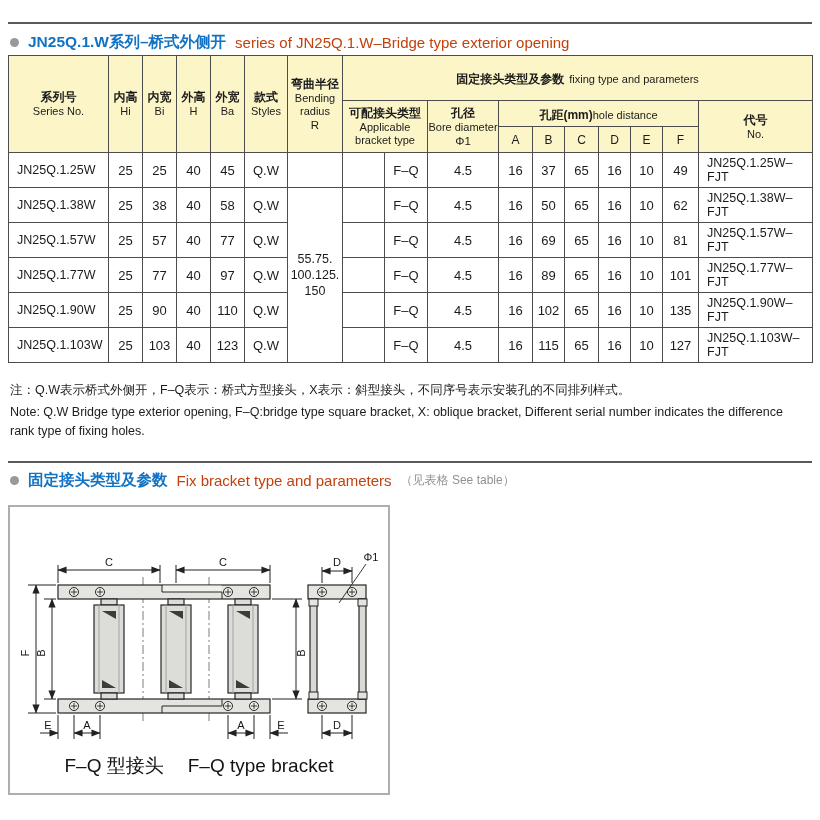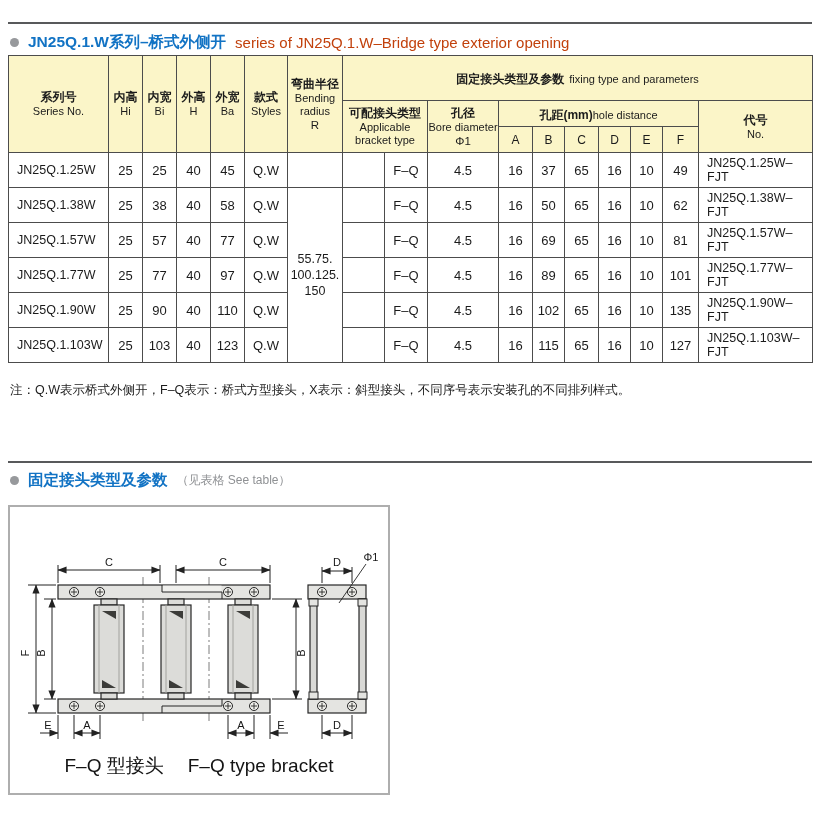--- a/index.html
+++ b/index.html
@@ -245,27 +245,29 @@
         <td>16</td>
         <td>10</td>
         <td>127</td>
         <td class="l">JN25Q.1.103W–FJT</td>
       </tr>
     </tbody>
   </table>
 
   <div class="notes">
     <div class="nz">注：Q.W表示桥式外侧开，F–Q表示：桥式方型接头，X表示：斜型接头，不同序号表示安装孔的不同排列样式。</div>
+    <div class="ne">Note: Q.W Bridge type exterior opening, F–Q:bridge type square bracket, X: oblique bracket, Different serial number indicates the difference rank type of fixing holes.</div>
   </div>
 
   <div class="rule2"></div>
 
   <div id="sec2" class="sec-title">
     <span class="bullet"></span>
     <span class="t-zh">固定接头类型及参数</span>
+    <span class="t-en">Fix bracket type and parameters</span>
     <span class="t-see">（见表格 See table）</span>
   </div>
 
   <div class="drawbox">
     <svg width="378" height="286" viewBox="0 0 378 286">
       <defs>
         <marker id="ar" viewBox="0 0 10 10" refX="9.5" refY="5" markerWidth="9" markerHeight="9" orient="auto-start-reverse">
           <path d="M0,1 L10,5 L0,9 z" fill="#222"></path>
         </marker>
       </defs>

